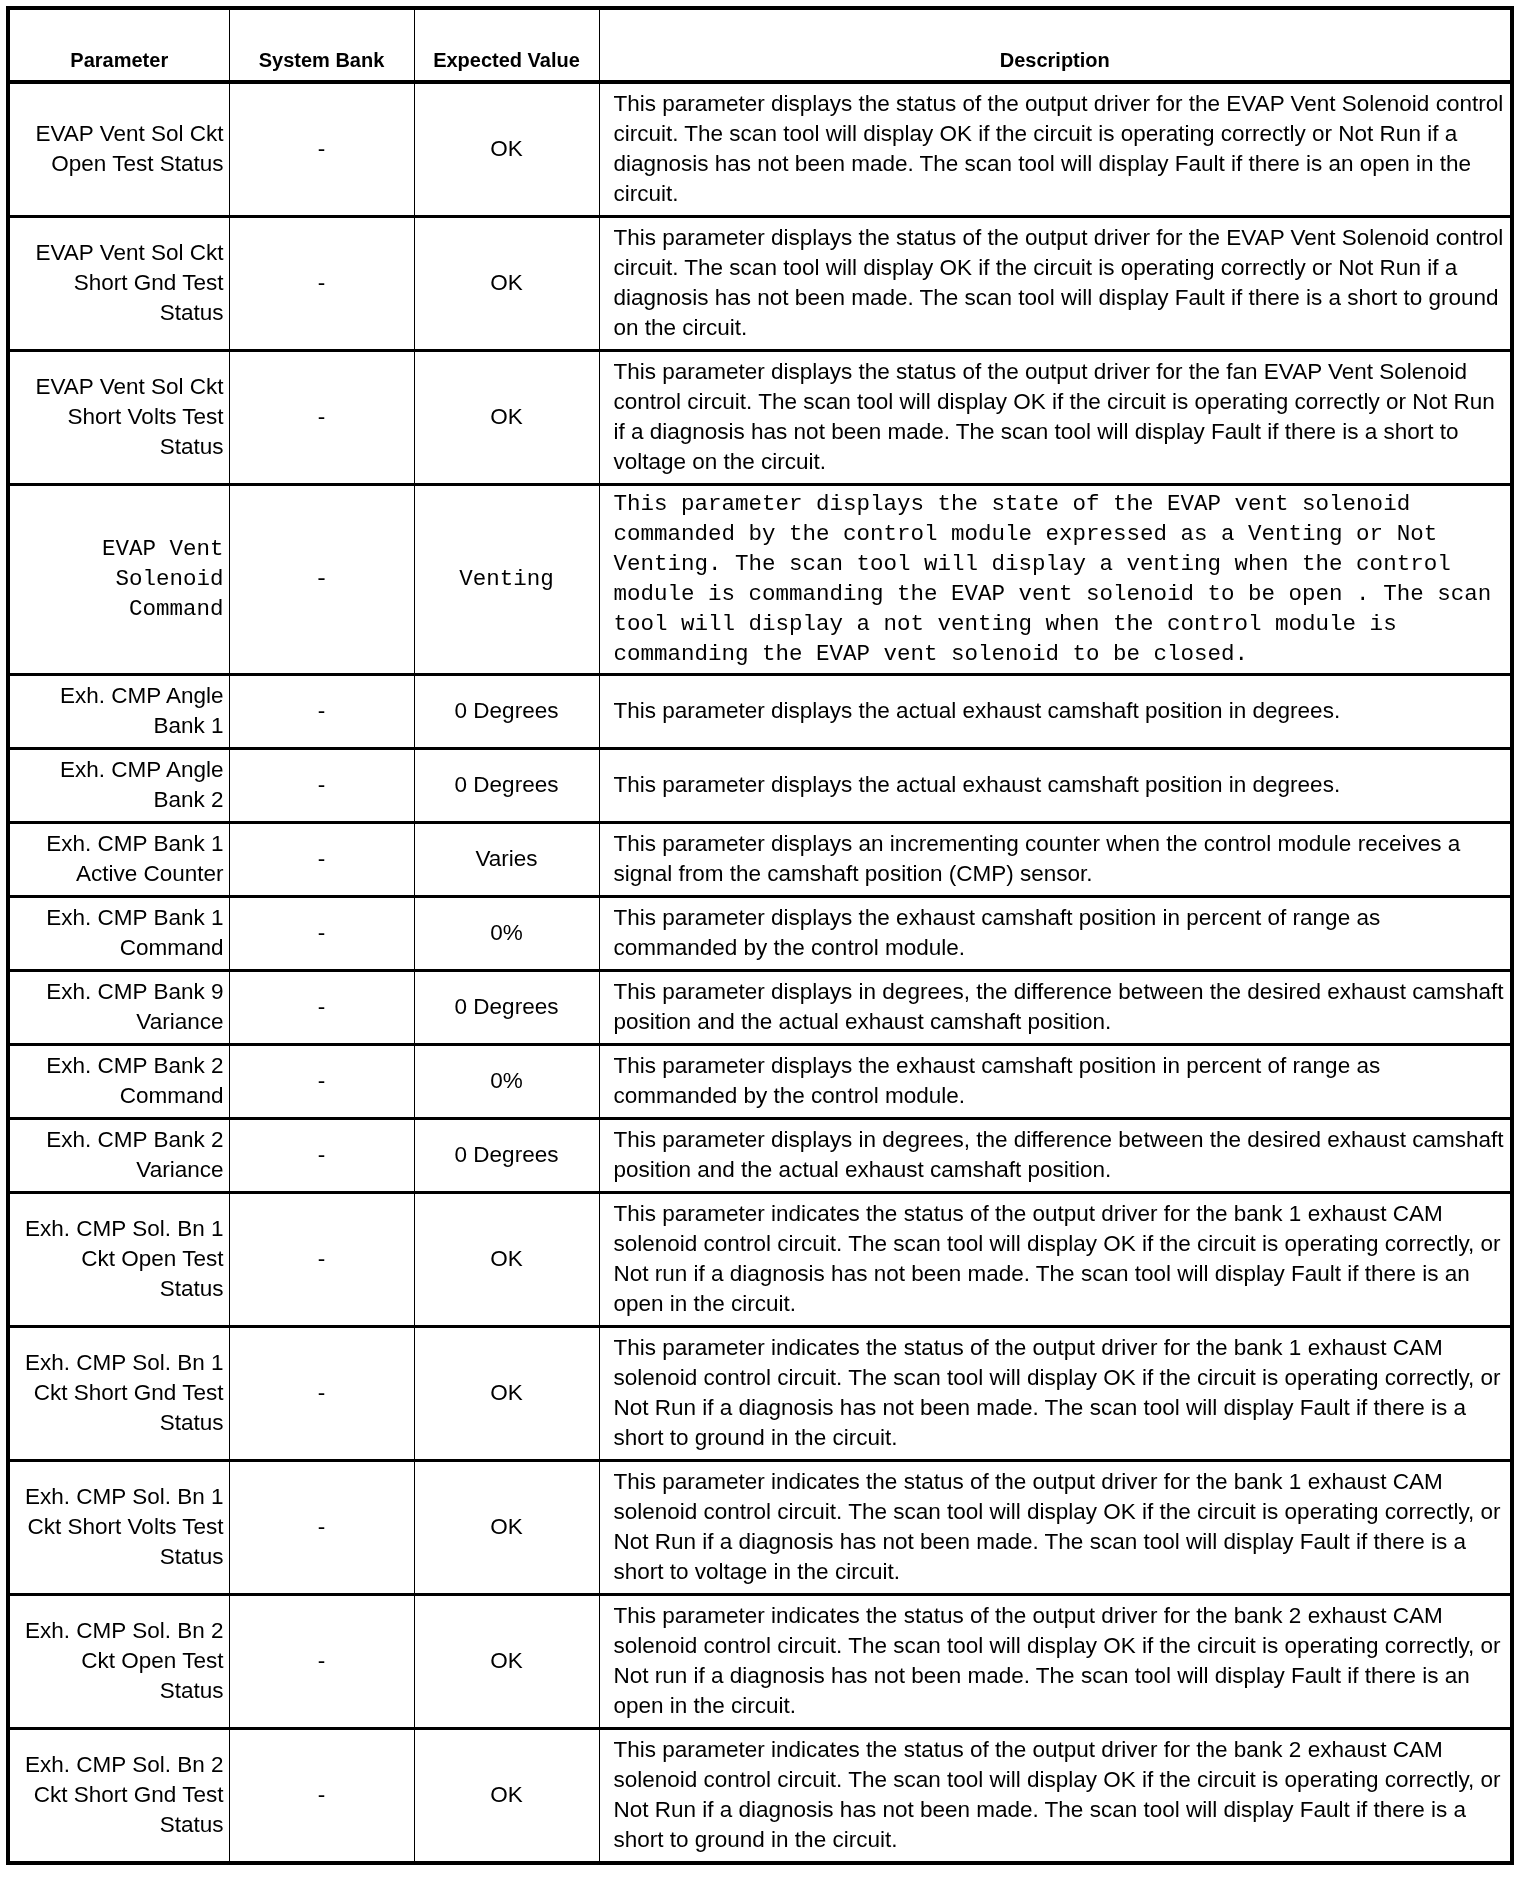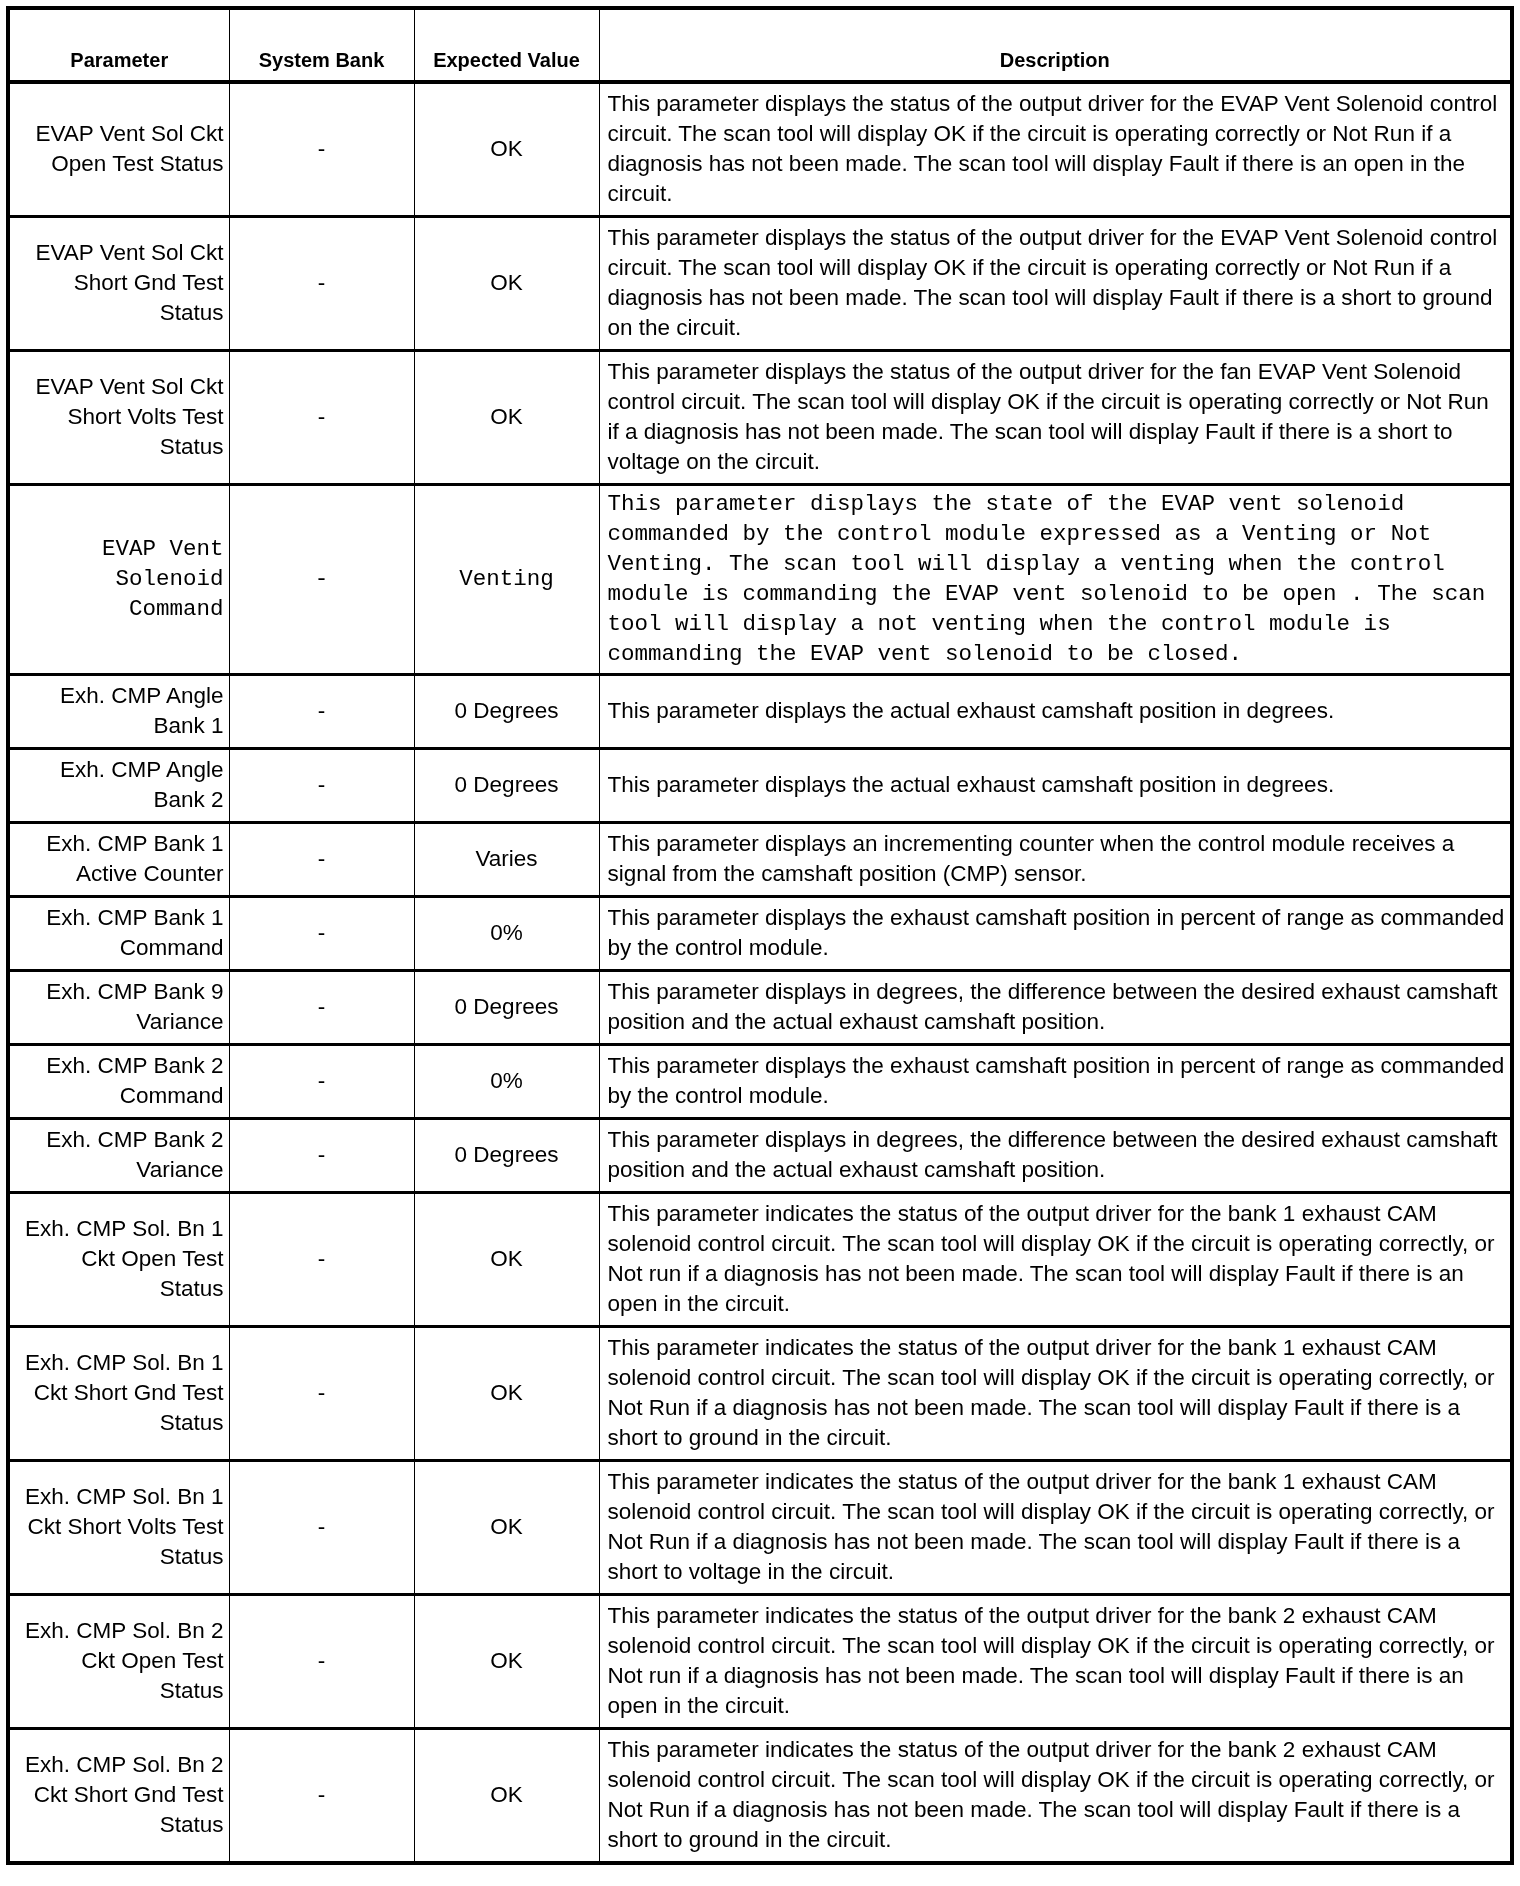--- a/index.html
+++ b/index.html
@@ -21,21 +21,21 @@
       border: 1.5px solid #000; border-bottom: 4px solid #000;
       padding: 4px 4px 6px 4px; height: 60px;
     }
     .doc-table td {
       border: 1.5px solid #000; border-bottom: 3px solid #000;
       font-size: 22.5px; line-height: 30px;
       padding: 3px 5px 4px 5px; vertical-align: middle;
     }
     .doc-table td.param { text-align: right; }
     .doc-table td.state, .doc-table td.expected { text-align: center; }
-    .doc-table td.desc { text-align: left; padding-left: 8px; }
+    .doc-table td.desc { text-align: left; padding-left: 14px; }
     .doc-table tr.h4 td { height: 124px; }
     .doc-table tr.h5 td { height: 154px; font-family: Liberation Mono, monospace; }
     .doc-table tr.h2 td { height: 64px; }
   </style>
 </head>
 <body>
 
 <table class="doc-table">
   <colgroup>
       <col class="c1">

